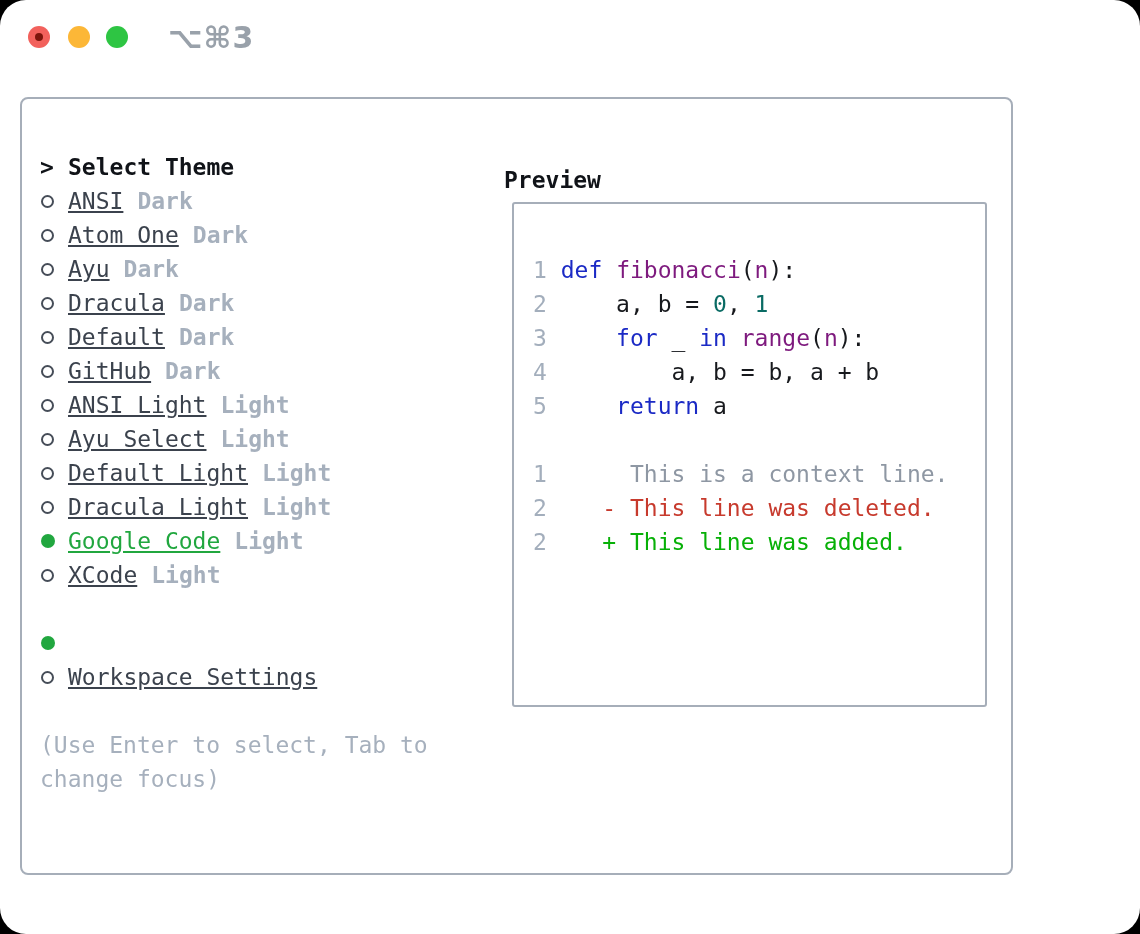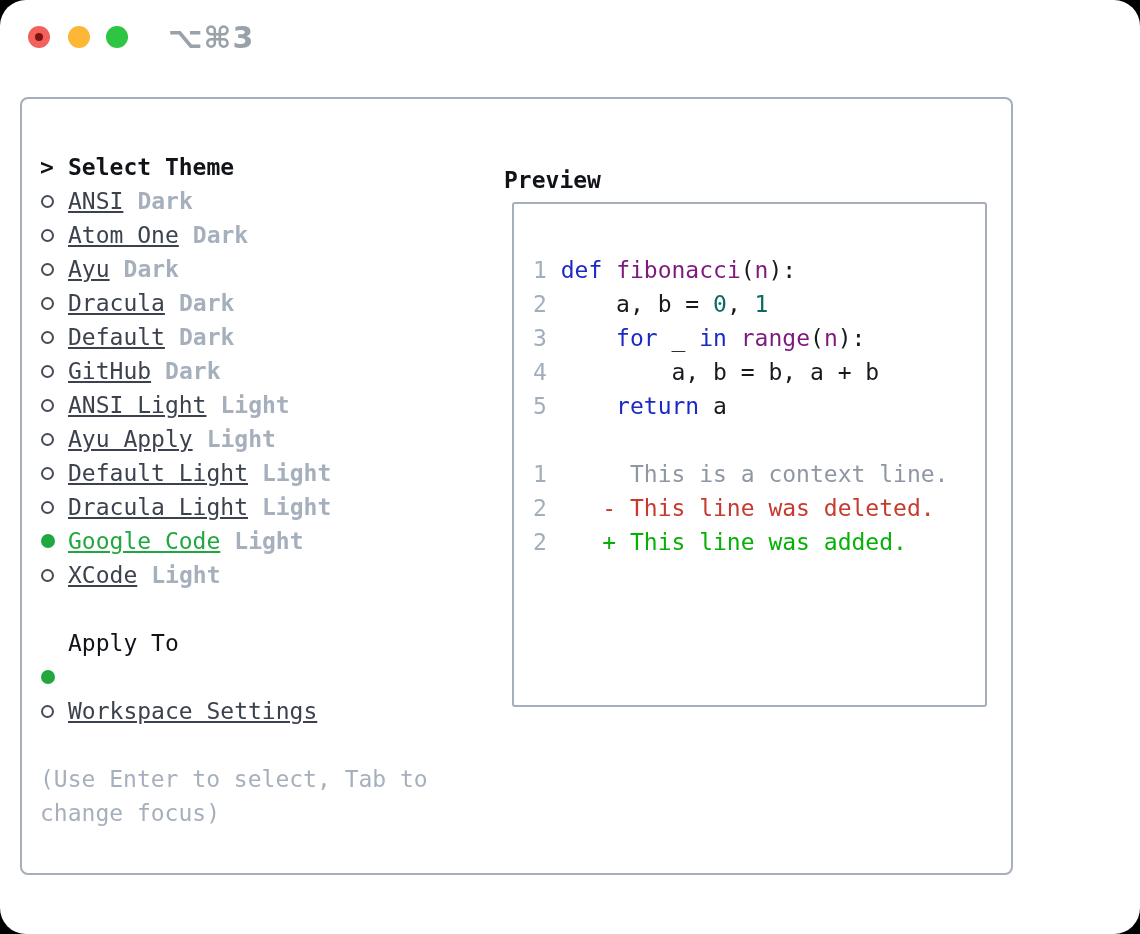--- a/index.html
+++ b/index.html
@@ -94,31 +94,27 @@
         <span class="hdr">Select Theme</span>
       </div>
       <div id="theme-list">
           <div class="row"><span class="prefix"><span class="circle"></span></span><span class="tname">ANSI</span><span class="tvariant">Dark</span></div>
           <div class="row"><span class="prefix"><span class="circle"></span></span><span class="tname">Atom One</span><span class="tvariant">Dark</span></div>
           <div class="row"><span class="prefix"><span class="circle"></span></span><span class="tname">Ayu</span><span class="tvariant">Dark</span></div>
           <div class="row"><span class="prefix"><span class="circle"></span></span><span class="tname">Dracula</span><span class="tvariant">Dark</span></div>
           <div class="row"><span class="prefix"><span class="circle"></span></span><span class="tname">Default</span><span class="tvariant">Dark</span></div>
           <div class="row"><span class="prefix"><span class="circle"></span></span><span class="tname">GitHub</span><span class="tvariant">Dark</span></div>
           <div class="row"><span class="prefix"><span class="circle"></span></span><span class="tname">ANSI Light</span><span class="tvariant">Light</span></div>
-          <div class="row"><span class="prefix"><span class="circle"></span></span><span class="tname">Ayu Apply</span><span class="tvariant">Light</span></div>
+          <div class="row"><span class="prefix"><span class="circle"></span></span><span class="tname">Ayu Select</span><span class="tvariant">Light</span></div>
           <div class="row"><span class="prefix"><span class="circle"></span></span><span class="tname">Default Light</span><span class="tvariant">Light</span></div>
           <div class="row"><span class="prefix"><span class="circle"></span></span><span class="tname">Dracula Light</span><span class="tvariant">Light</span></div>
           <div class="row"><span class="prefix"><span class="circle filled"></span></span><span class="tname selected">Google Code</span><span class="tvariant">Light</span></div>
           <div class="row"><span class="prefix"><span class="circle"></span></span><span class="tname">XCode</span><span class="tvariant">Light</span></div>
         </div>
       <div class="spacer"></div>
-      <div class="row">
-        <span class="prefix"></span>
-        <span class="apply-hdr">Apply To</span>
-      </div>
       <div id="apply-list">
           <div class="row"><span class="prefix"><span class="circle filled"></span></span></div>
           <div class="row"><span class="prefix"><span class="circle"></span></span><span class="tname">Workspace Settings</span></div>
         </div>
       <div class="spacer"></div>
       <div id="hint">
           <div class="row hint">(Use Enter to select, Tab to</div>
           <div class="row hint">change focus)</div>
         </div>
     </div>

